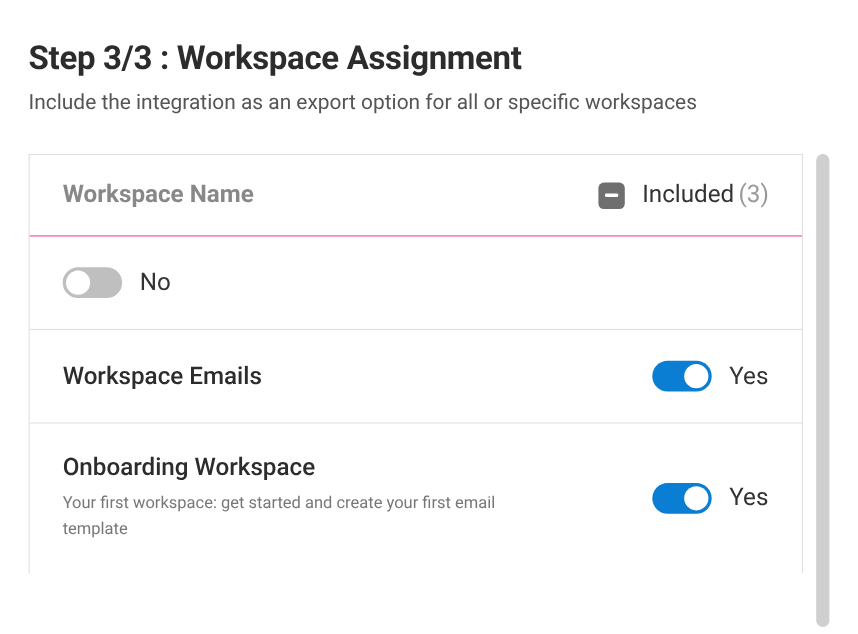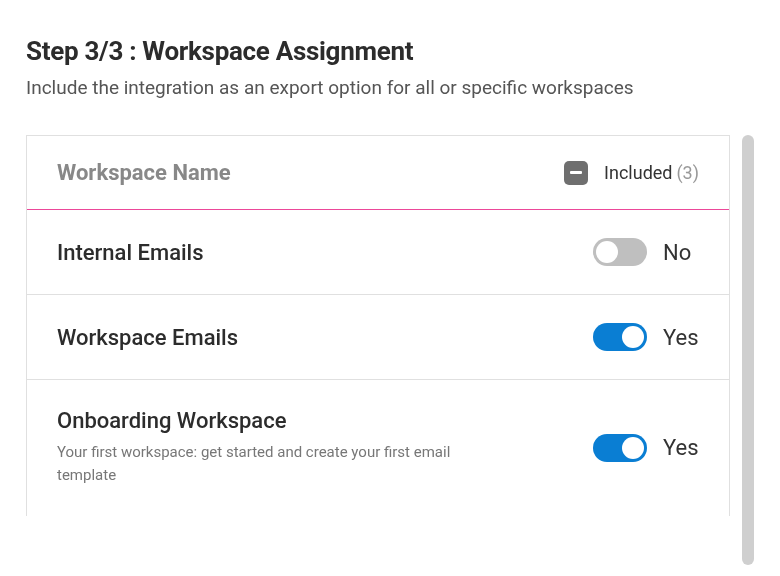--- a/index.html
+++ b/index.html
@@ -13,21 +13,21 @@
       width: 780px;
       height: 576px;
       padding: 36px 26px 0 26px;
       position: relative;
       overflow: hidden;
     }
     .header {
       margin-bottom: 36px;
     }
     .step-title {
-      font-size: 26px;
+      font-size: 30px;
       font-weight: 700;
       color: #2c2c2c;
       margin-bottom: 10px;
       letter-spacing: -0.3px;
     }
     .step-subtitle {
       font-size: 19px;
       color: #555;
       font-weight: 400;
     }
@@ -67,21 +67,21 @@
       cursor: pointer;
     }
     .tri-checkbox::after {
       content: "";
       width: 12px;
       height: 3px;
       background: #fff;
       border-radius: 1px;
     }
     .included-label {
-      font-size: 18px;
+      font-size: 22px;
       color: #333;
     }
     .included-count {
       color: #999;
     }
     .row {
       display: flex;
       align-items: center;
       justify-content: space-between;
       padding: 28px 30px;
@@ -170,23 +170,20 @@
       <div class="included-cell">
         <div class="tri-checkbox"></div>
         <div>
           <span class="included-label">Included</span>
           <span class="included-label included-count">(3)</span>
         </div>
       </div>
     </div>
 
     <div class="row">
-      <div class="row-text">
-        <div class="row-title">Internal Emails</div>
-      </div>
       <div class="toggle-cell">
         <div class="toggle off">
           <div class="toggle-knob"></div>
         </div>
         <div class="toggle-label">No</div>
       </div>
     </div>
 
     <div class="row">
       <div class="row-text">

